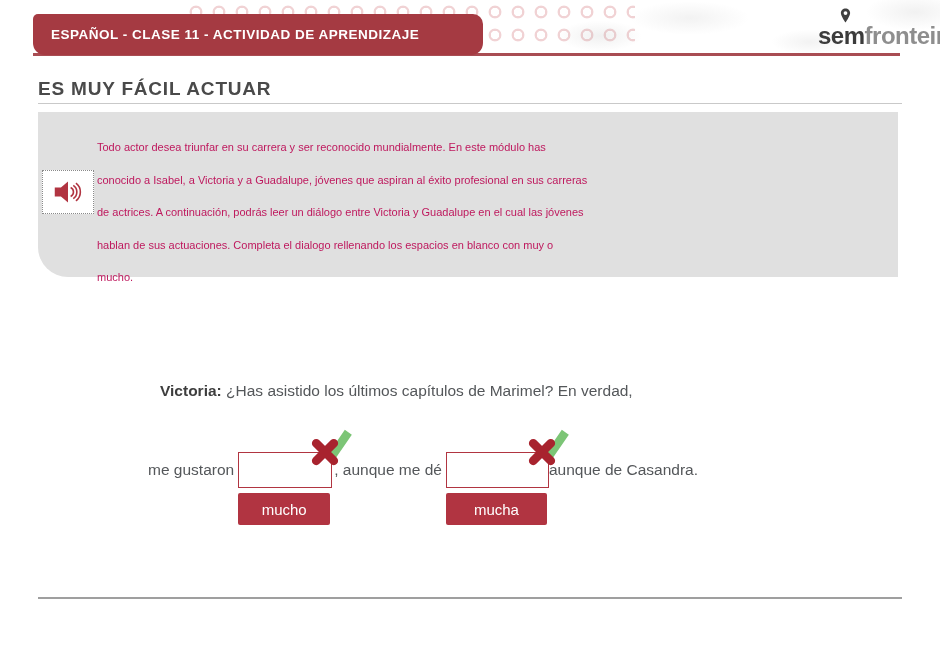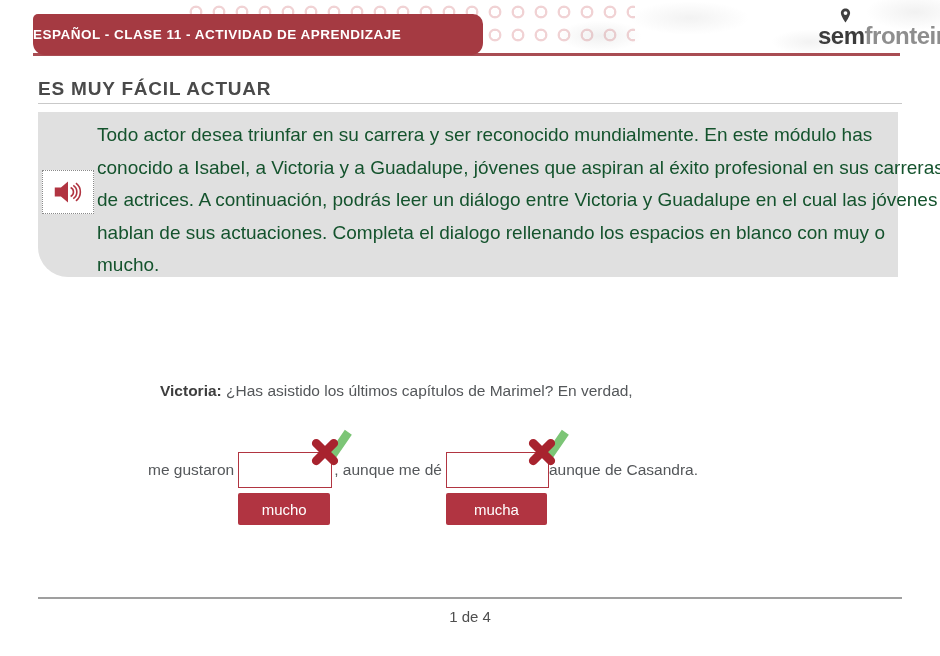--- a/index.html
+++ b/index.html
@@ -14,41 +14,41 @@
     background-size:23px 23px;}
   .map-blobs{position:absolute;right:0;top:0;width:420px;height:56px;
     background:
       radial-gradient(ellipse 60px 22px at 80px 36px,rgba(140,140,140,.13),transparent 70%),
       radial-gradient(ellipse 85px 24px at 170px 18px,rgba(140,140,140,.11),transparent 70%),
       radial-gradient(ellipse 55px 18px at 290px 42px,rgba(140,140,140,.11),transparent 70%),
       radial-gradient(ellipse 70px 26px at 395px 12px,rgba(140,140,140,.12),transparent 70%);}
   .red-line{position:absolute;left:33px;top:53px;width:867px;height:3px;background:#a94d53;}
   .title-tab{position:absolute;left:33px;top:14px;width:450px;height:41px;z-index:2;
     background:#a53a42;border-radius:5px 10px 12px 12px;display:flex;align-items:center;
-    box-sizing:border-box;color:#fff;font-weight:bold;font-size:13.5px;
+    padding-left:18px;box-sizing:border-box;color:#fff;font-weight:bold;font-size:13.5px;
     letter-spacing:.5px;}
   .logo{position:absolute;left:778px;top:8px;z-index:2;line-height:1;}
   .logo .pin{display:block;margin:0 0 1px 62px;}
   .logo-text{font-size:24px;font-weight:bold;letter-spacing:-.5px;white-space:nowrap;}
   .logo-sem{color:#3c3c3c;margin-left:40px;}
   .logo-front{color:#8e8e8e;}
 
   
   .page-title{position:absolute;left:38px;top:78px;font-size:19px;font-weight:bold;
     letter-spacing:.8px;color:#4a4a4a;}
   .title-rule{position:absolute;left:38px;top:103px;width:864px;height:1px;background:#c9c9c9;}
 
   
   .instruction-box{position:absolute;left:38px;top:112px;width:860px;height:165px;
     background:#e0e0e0;border-radius:0 0 0 30px;box-sizing:border-box;}
   .audio-btn{position:absolute;left:4px;top:58px;width:52px;height:44px;background:#fff;
     border:1px dotted #8a8a8a;display:flex;align-items:center;justify-content:center;
     padding:0;cursor:pointer;}
-  .instruction-text{position:absolute;left:59px;top:7px;width:790px;font-size:19px;
-    line-height:32.5px;color:#14532d;}
+  .instruction-text{position:absolute;left:59px;top:19px;width:790px;font-size:11px;
+    line-height:32.5px;color:#be185d;}
   .instruction-text div{white-space:nowrap;}
 
   
   .dialogue-line1{position:absolute;left:160px;top:382px;font-size:15.5px;color:#54575a;
     white-space:nowrap;}
   .speaker-name{font-weight:bold;color:#3e3e3e;}
   .dialogue-line2{position:absolute;left:148px;top:452px;display:flex;align-items:flex-start;
     font-size:15.5px;color:#54575a;}
   .seg{line-height:36px;white-space:nowrap;}
   .blank-group{position:relative;display:inline-block;width:92px;margin:0 4px;
@@ -133,15 +133,14 @@
       <svg class="mark mark-cross" width="30" height="30" viewBox="0 0 24 24">
         <path d="M5 5 L19 19 M19 5 L5 19" stroke="#a8232e" stroke-width="7" stroke-linecap="round" fill="none"></path>
       </svg>
       <button class="answer-btn">mucha</button>
     </span>
 
     <span class="seg">aunque de Casandra.</span>
   </div>
 
   <div class="footer-rule"></div>
-  <div class="page-indicator">1 de 4</div>
 
 </div>
 
 </body></html>

